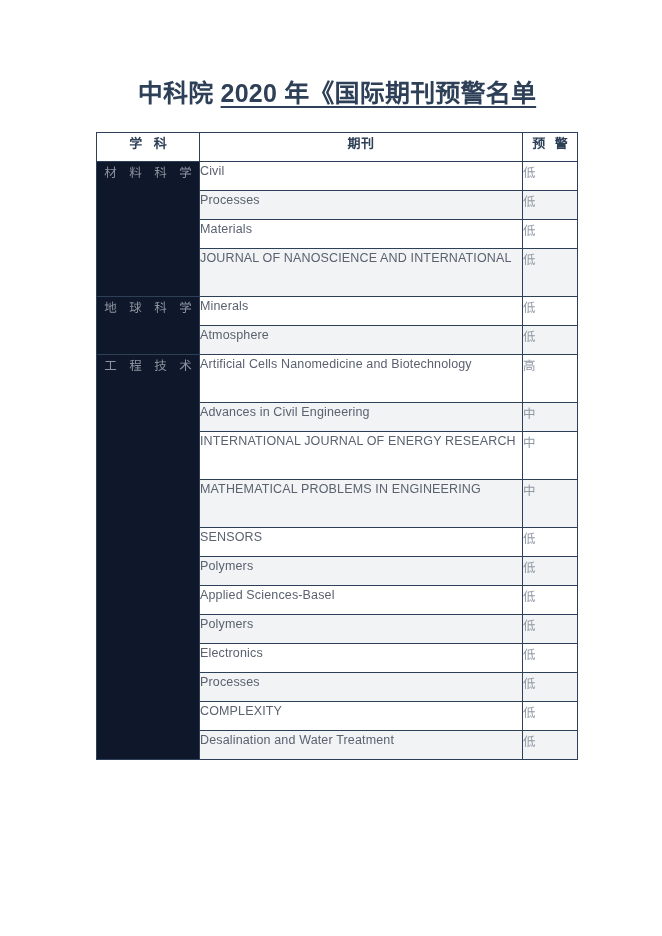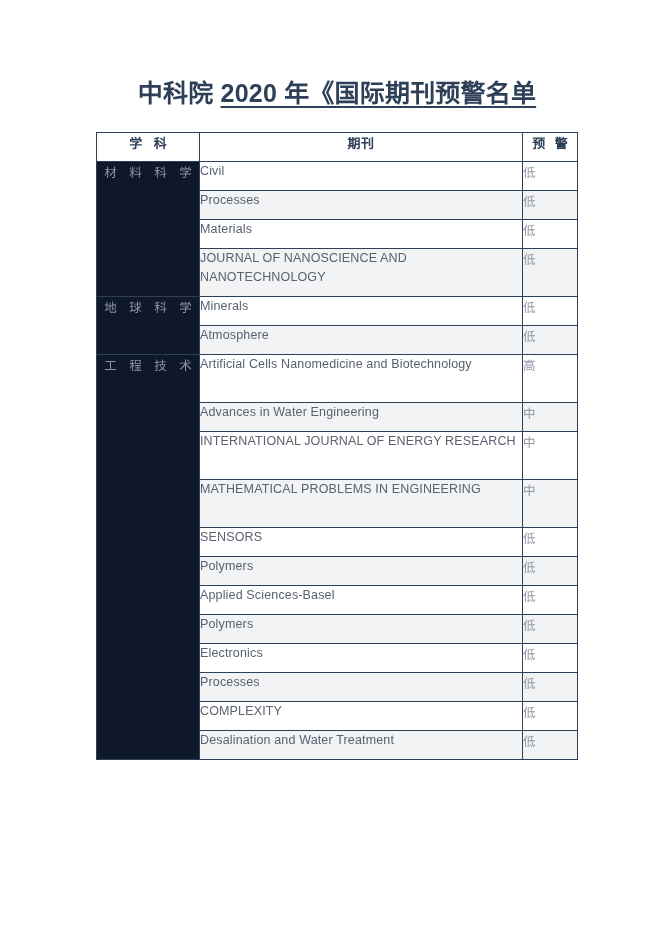--- a/index.html
+++ b/index.html
@@ -161,39 +161,39 @@
           </tr>
           <tr class="stripe h1">
             <td class="journal-cell">Processes</td>
             <td class="level-cell">低</td>
           </tr>
           <tr class="plain h1">
             <td class="journal-cell">Materials</td>
             <td class="level-cell">低</td>
           </tr>
           <tr class="stripe h2">
-            <td class="journal-cell">JOURNAL OF NANOSCIENCE AND NANOTECHNOLOGY</td>
+            <td class="journal-cell">JOURNAL OF NANOSCIENCE AND INTERNATIONAL</td>
             <td class="level-cell">低</td>
           </tr>
           <tr class="plain h1">
             <td class="subject-cell" rowspan="2">地 球 科 学</td>
             <td class="journal-cell">Minerals</td>
             <td class="level-cell">低</td>
           </tr>
           <tr class="stripe h1">
             <td class="journal-cell">Atmosphere</td>
             <td class="level-cell">低</td>
           </tr>
           <tr class="plain h2">
             <td class="subject-cell" rowspan="12">工 程 技 术</td>
             <td class="journal-cell">Artificial Cells Nanomedicine and Biotechnology</td>
             <td class="level-cell">高</td>
           </tr>
           <tr class="stripe h1">
-            <td class="journal-cell">Advances in Water Engineering</td>
+            <td class="journal-cell">Advances in Civil Engineering</td>
             <td class="level-cell">中</td>
           </tr>
           <tr class="plain h2">
             <td class="journal-cell">INTERNATIONAL JOURNAL OF ENERGY RESEARCH</td>
             <td class="level-cell">中</td>
           </tr>
           <tr class="stripe h2">
             <td class="journal-cell">MATHEMATICAL PROBLEMS IN ENGINEERING</td>
             <td class="level-cell">中</td>
           </tr>

